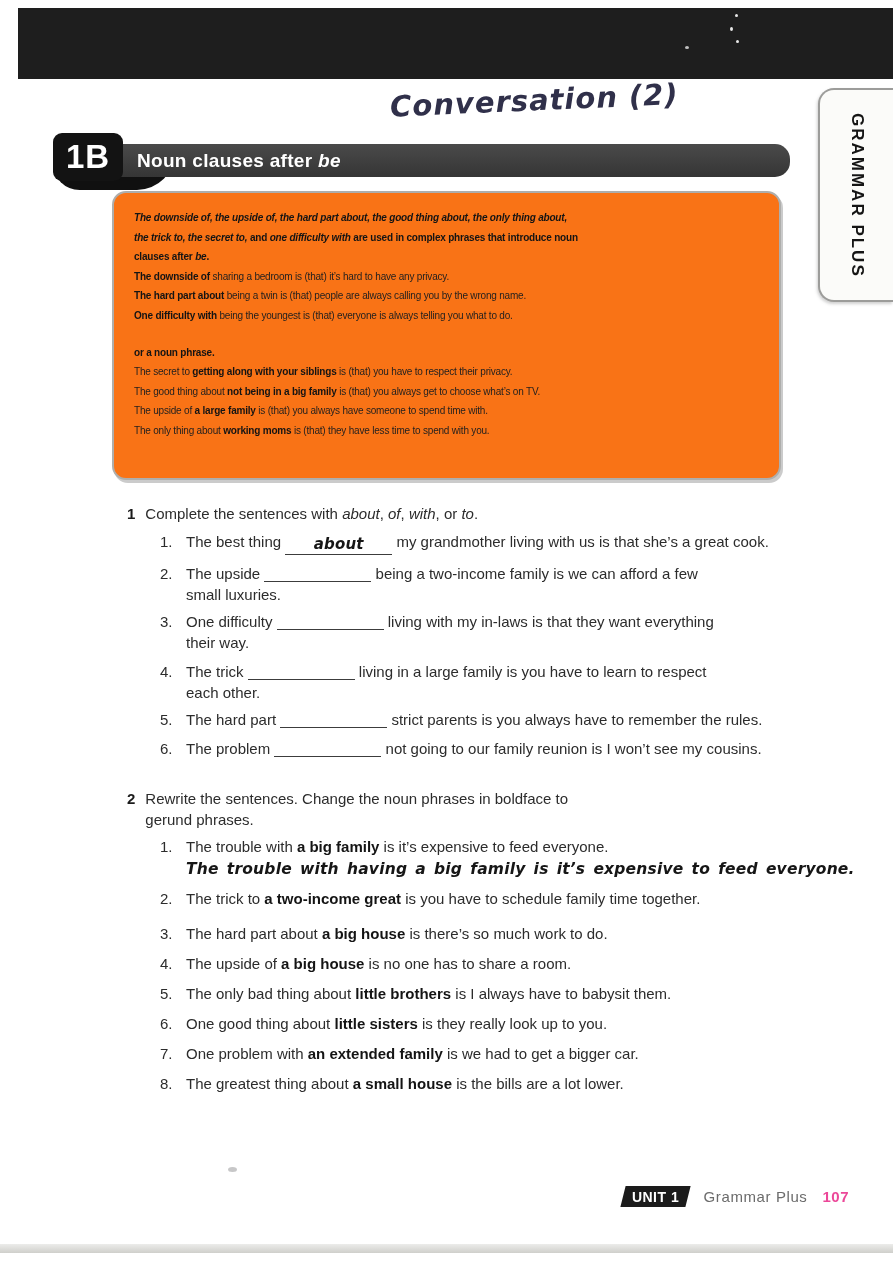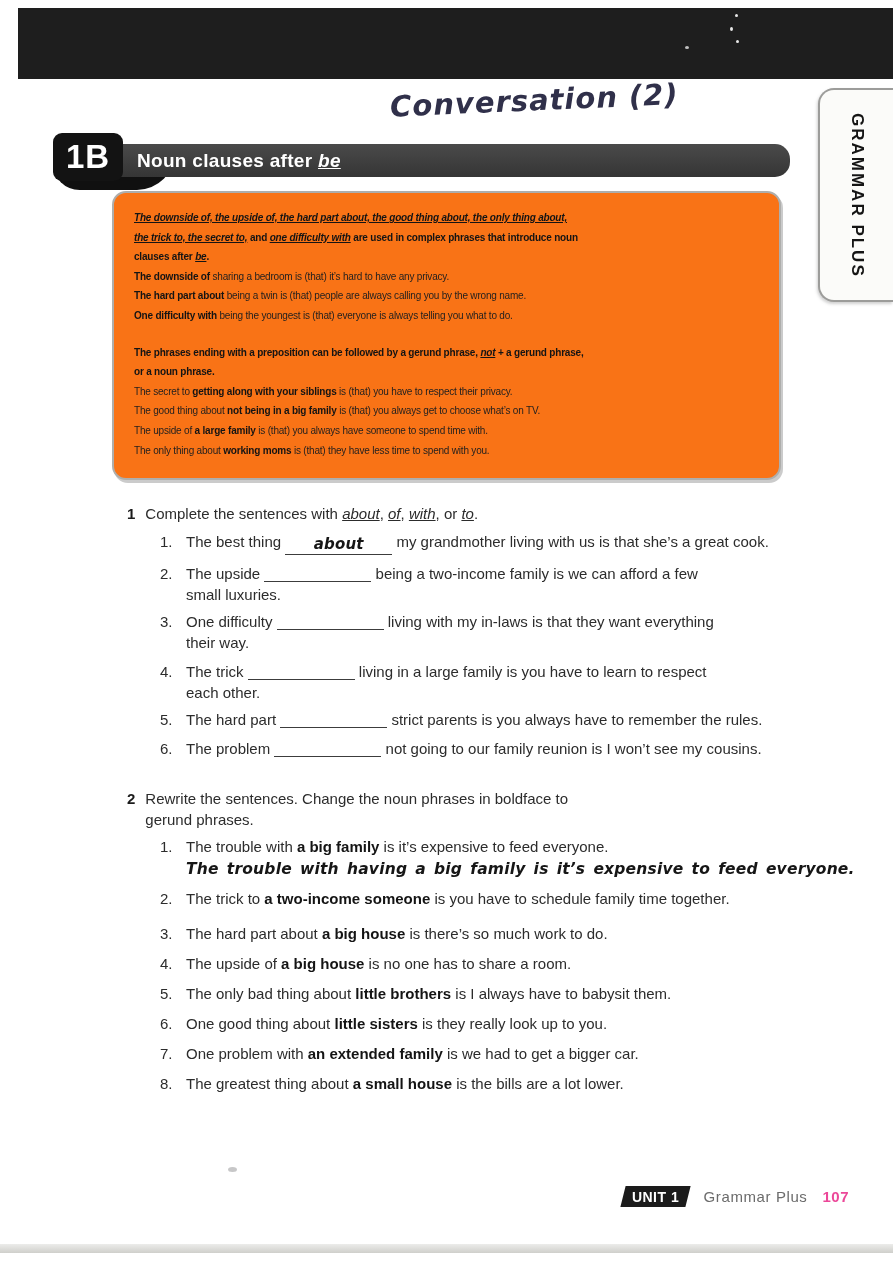--- a/index.html
+++ b/index.html
@@ -54,21 +54,21 @@
     background:#f97316; border:2px solid #aeaeac; border-radius:14px;
     box-shadow:2px 3px 0 rgba(140,140,140,.45);
     padding:15px 32px 0 20px; box-sizing:border-box;
     font-size:10px; line-height:19.6px; color:#1f1f1f; letter-spacing:-.2px;
   }
   .gline { white-space:nowrap; }
   .ggap { height:17px; }
 
   
   .sg-b { font-weight:bold; color:#141414; }
-  .sg-i { font-style:italic;text-decoration:underline; }
+  .sg-i { font-style:italic; }
   .hand {
     font-family:"DejaVu Sans", sans-serif; font-style:italic; font-weight:600;
     font-size:15.5px; color:#161616; letter-spacing:.2px; word-spacing:2.5px;
   }
   .blank {
     display:inline-block; width:107px; height:16px; line-height:14px;
     border-bottom:1.6px solid #3c3c3c; text-align:center; vertical-align:-3px;
   }
   .blank .hand { position:relative; top:-1px; font-size:15px; }
 
@@ -118,21 +118,20 @@
   </div>
 
   <div class="gbox">
     <div class="gline"><span class="sg-b sg-i">The downside of, the upside of, the hard part about, the good thing about, the only thing about,</span></div>
     <div class="gline"><span class="sg-b sg-i">the trick to, the secret to,</span><span class="sg-b"> and </span><span class="sg-b sg-i">one difficulty with</span><span class="sg-b"> are used in complex phrases that introduce noun</span></div>
     <div class="gline"><span class="sg-b">clauses after </span><span class="sg-b sg-i">be</span><span class="sg-b">.</span></div>
     <div class="gline"><span class="sg-b">The downside of</span><span> sharing a bedroom is (that) it’s hard to have any privacy.</span></div>
     <div class="gline"><span class="sg-b">The hard part about</span><span> being a twin is (that) people are always calling you by the wrong name.</span></div>
     <div class="gline"><span class="sg-b">One difficulty with</span><span> being the youngest is (that) everyone is always telling you what to do.</span></div>
     <div class="ggap"></div>
-    <div class="gline"><span class="sg-b">The phrases ending with a preposition can be followed by a gerund phrase, </span><span class="sg-b sg-i">not</span><span class="sg-b"> + a gerund phrase,</span></div>
     <div class="gline"><span class="sg-b">or a noun phrase.</span></div>
     <div class="gline"><span>The secret to </span><span class="sg-b">getting along with your siblings</span><span> is (that) you have to respect their privacy.</span></div>
     <div class="gline"><span>The good thing about </span><span class="sg-b">not being in a big family</span><span> is (that) you always get to choose what’s on TV.</span></div>
     <div class="gline"><span>The upside of </span><span class="sg-b">a large family</span><span> is (that) you always have someone to spend time with.</span></div>
     <div class="gline"><span>The only thing about </span><span class="sg-b">working moms</span><span> is (that) they have less time to spend with you.</span></div>
   </div>
 
   <div class="ex-head" style="top:503px;">
     <span class="ex-num">1</span>
     <span><span>Complete the sentences with </span><span class="sg-i">about</span><span>, </span><span class="sg-i">of</span><span>, </span><span class="sg-i">with</span><span>, or </span><span class="sg-i">to</span><span>.</span></span>
@@ -189,21 +188,21 @@
   <div class="item" style="top:836px;">
     <span class="num">1.</span>
     <div class="lines">
       <div class="line"><span>The trouble with </span><span class="sg-b">a big family</span><span> is it’s expensive to feed everyone.</span></div>
       <div class="line answer-line"><span class="hand">The trouble with having a big family is it’s expensive to feed everyone.</span></div>
     </div>
   </div>
   <div class="item" style="top:888px;">
     <span class="num">2.</span>
     <div class="lines">
-        <div class="line"><span>The trick to </span><span class="sg-b">a two-income someone</span><span> is you have to schedule family time together.</span></div>
+        <div class="line"><span>The trick to </span><span class="sg-b">a two-income great</span><span> is you have to schedule family time together.</span></div>
       </div>
   </div>
   <div class="item" style="top:923px;">
     <span class="num">3.</span>
     <div class="lines">
         <div class="line"><span>The hard part about </span><span class="sg-b">a big house</span><span> is there’s so much work to do.</span></div>
       </div>
   </div>
   <div class="item" style="top:953px;">
     <span class="num">4.</span>

